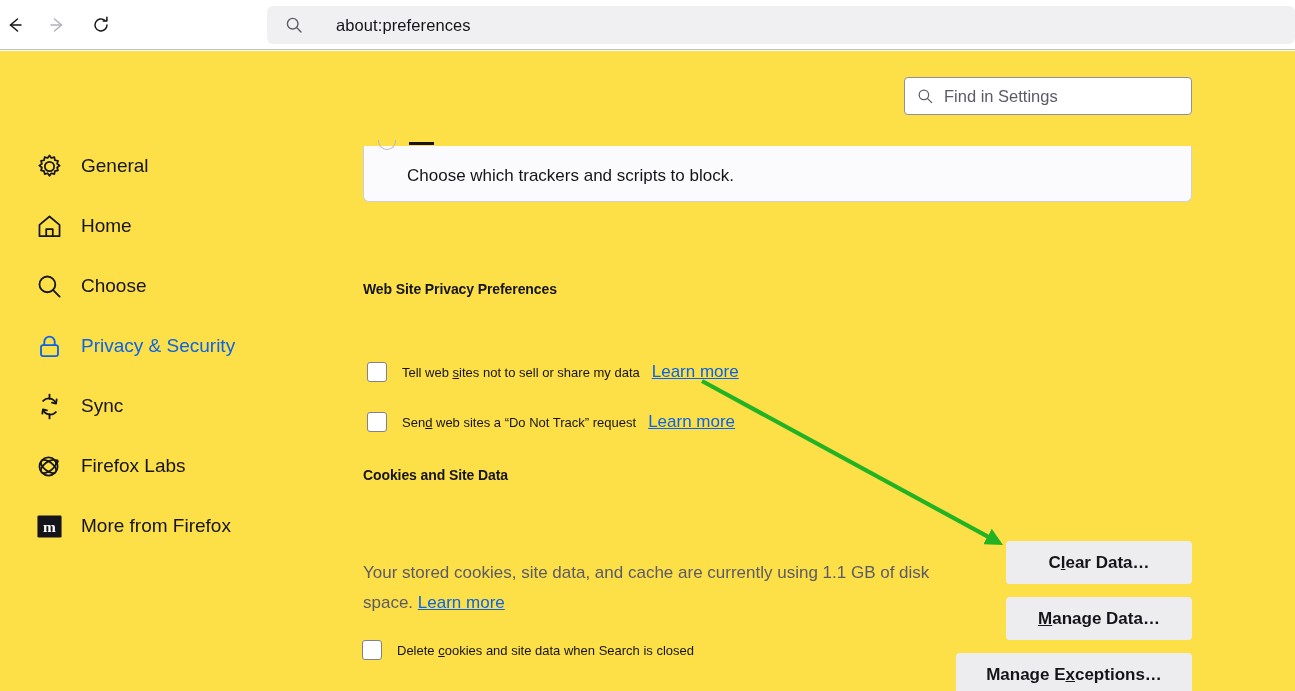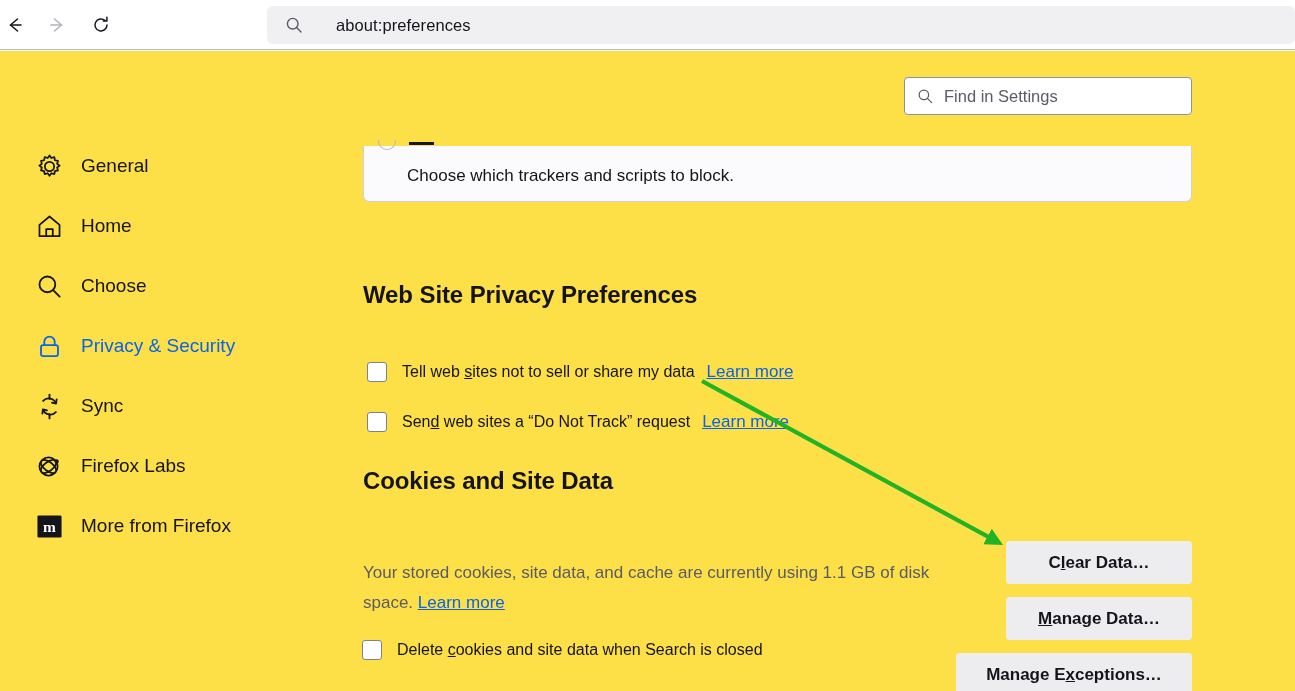--- a/index.html
+++ b/index.html
@@ -137,21 +137,21 @@
   #tracking-card-desc {
     position: absolute;
     left: 43px; top: 20px;
     font-size: 17px;
     color: #15141a;
   }
 
   
   .section-heading {
     position: absolute;
-    font-size: 24px;
+    font-size: 14px;
     font-weight: bold;
     color: #15141a;
     letter-spacing: -0.1px;
     margin-top: 13px;
   }
   #websiteprivacy-heading { left: 363px; top: 217px; }
   #cookies-heading { left: 363px; top: 403px; }
 
   
   .checkbox-row {
@@ -162,21 +162,21 @@
   }
   .checkbox-box {
     width: 20px; height: 20px;
     border: 1.6px solid #80808e;
     border-radius: 3px;
     background: #ffffff;
     flex: 0 0 20px;
   }
   .checkbox-label {
     margin-left: 15px;
-    font-size: 16px;
+    font-size: 13px;
     color: #15141a;
     white-space: nowrap;
   }
   .learn-more {
     margin-left: 12px;
     font-size: 17px;
     color: #0a63e8;
     text-decoration: underline;
     cursor: pointer;
     white-space: nowrap;

